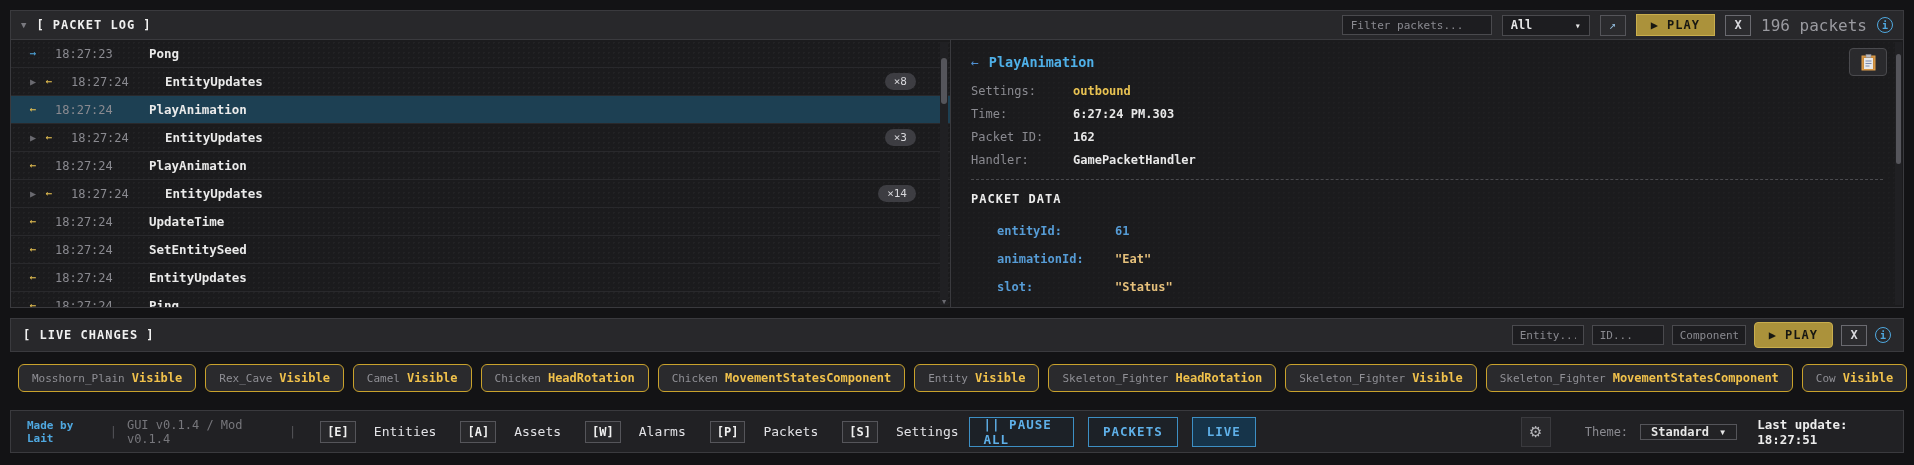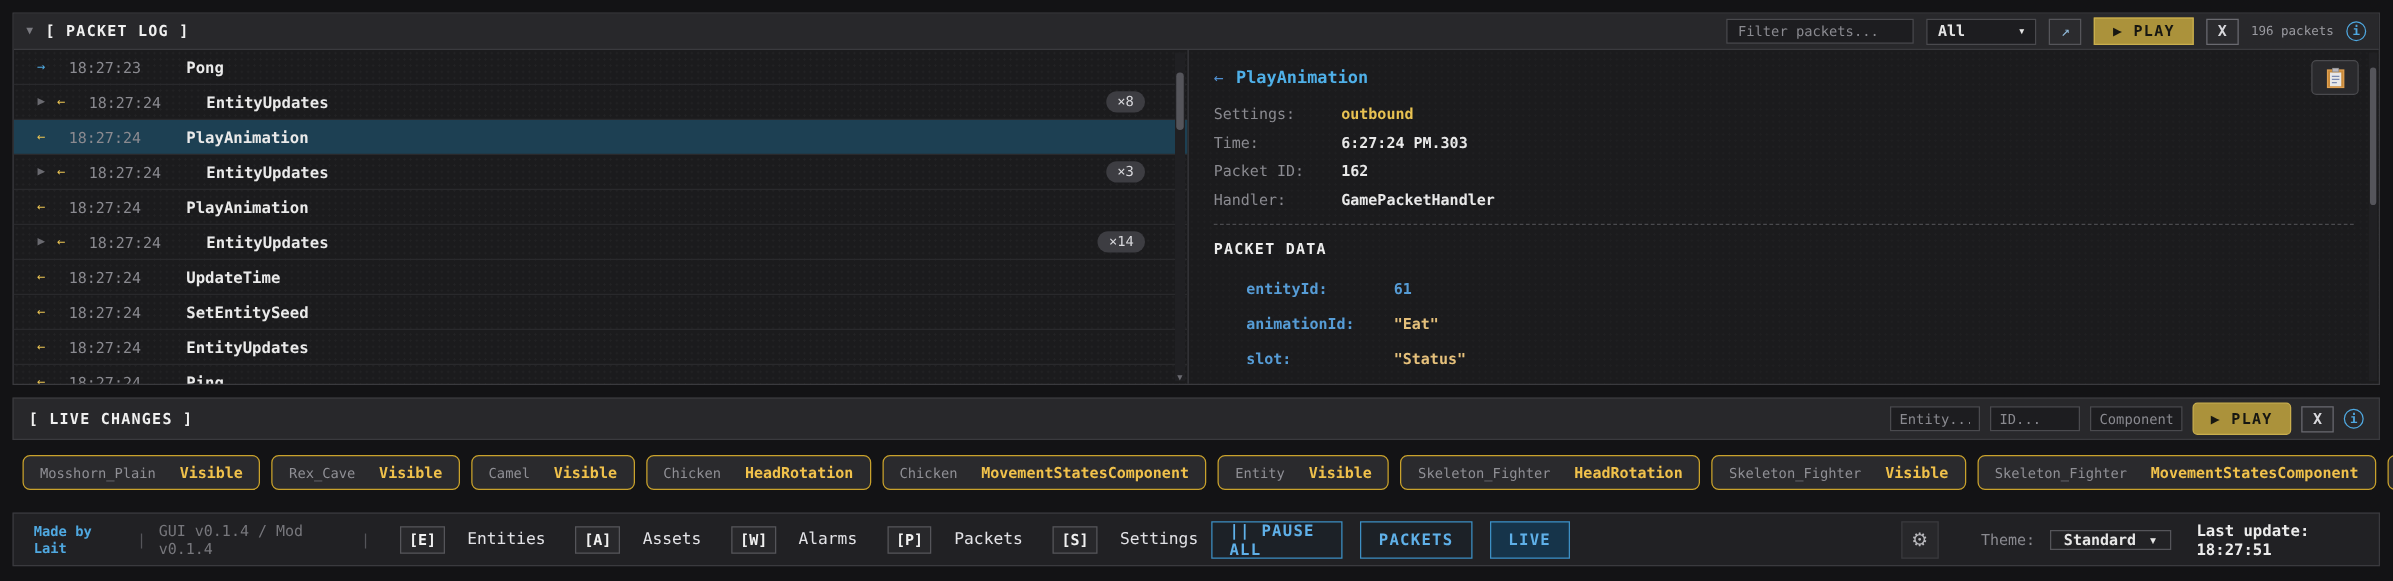--- a/index.html
+++ b/index.html
@@ -14,21 +14,21 @@
   .collapse-tri { color:#7a7a80; font-size:9px; cursor:pointer; }
   .ptitle { font-weight:bold; letter-spacing:1px; color:#f0f0f0; }
   .spacer { flex:1; }
   input.flt { width:150px; height:20px; background:#1d1d20; border:1px solid #4a4a4e; color:#cfcfd4; font:inherit; font-size:11px; padding:0 8px; }
   input::placeholder { color:#8a8a90; }
   .selbox { width:88px; height:21px; background:#1d1d20; border:1px solid #4a4a4e; display:flex; align-items:center; padding:0 8px; gap:6px; cursor:pointer; font-weight:bold; }
   .selbox .chev { margin-left:auto; font-size:10px; color:#e6e6e6; }
   .sqbtn { height:21px; min-width:26px; background:#2b2b2e; border:1px solid #55555a; color:#8fb8d8; display:flex; align-items:center; justify-content:center; cursor:pointer; font-size:12px; padding:0 6px; }
   .playbtn { height:22px; background:#ab923b; border:1px solid #c9ae4d; color:#171712; font-weight:bold; display:flex; align-items:center; justify-content:center; padding:0 14px; cursor:pointer; font-size:12px; letter-spacing:1px; }
   .xbtn { height:21px; width:26px; background:#2b2b2e; border:1px solid #6a6a70; color:#d8d8dc; font-weight:bold; display:flex; align-items:center; justify-content:center; cursor:pointer; }
-  .count { color:#9a9aa0; font-size:10px; }
+  .count { color:#9a9aa0; font-size:16px; }
   .info-ic { width:16px; height:16px; border:1.5px solid var(--blue-accent,#4fa8e0); border-radius:50%; color:var(--blue-accent,#4fa8e0); font-size:10px; font-weight:bold; display:flex; align-items:center; justify-content:center; cursor:pointer; }
 
   .pbody { flex:1; display:flex; min-height:0; }
   .plist { width:940px; flex:0 0 940px; border-right:1px solid #3a3a3e; position:relative; overflow:hidden;
     background-image:radial-gradient(circle, rgba(255,255,255,0.03) 1px, transparent 1px); background-size:5px 5px; }
   .row { height:28px; display:flex; align-items:center; padding:0 14px; border-bottom:1px solid #29292c; cursor:pointer; }
   .row.sel { background:var(--selected-row,#1d4053); }
   .icon { width:16px; text-align:center; font-size:11px; flex:0 0 16px; }
   .icon.in { color:#e8c252; }
   .icon.out { color:#4fa8e0; }
@@ -63,21 +63,21 @@
 
   
   #live-changes { left:10px; top:318px; width:1894px; height:34px; background:var(--panel-header-bg,#28282b); display:flex; align-items:center; padding:0 12px; gap:8px; }
   .lctitle { font-weight:bold; letter-spacing:1px; color:#f0f0f0; }
   input.sm { height:20px; background:#1d1d20; border:1px solid #4a4a4e; color:#cfcfd4; font:inherit; font-size:11px; padding:0 7px; }
   #lc-entity { width:72px; } #lc-id { width:72px; } #lc-comp { width:74px; }
   #lc-play { height:26px; border-radius:4px; }
 
   
   #chips { position:absolute; left:10px; top:362px; width:1894px; height:32px; display:flex; align-items:center; gap:9px; padding:0 8px; }
-  .chip { height:28px; background:#2a2a2d; border:1px solid var(--gold-accent,#c9a22c); border-radius:6px; display:flex; align-items:center; padding:0 13px; gap:19px; cursor:pointer; white-space:nowrap; }
+  .chip { height:28px; background:#2a2a2d; border:1px solid var(--gold-accent,#c9a22c); border-radius:6px; display:flex; align-items:center; padding:0 13px; gap:7px; cursor:pointer; white-space:nowrap; }
   .chip .ent { color:#8f8f95; font-size:11px; }
   .chip .comp { color:#f0c14b; font-weight:bold; font-size:12px; }
 
   
   #status-bar { left:10px; top:410px; width:1894px; height:43px; background:var(--bar-bg,#212124); display:flex; align-items:center; padding:0 16px; gap:10px; }
   .credit { color:var(--blue-accent,#4fa8e0); font-weight:bold; font-size:11px; }
   .sep { color:#55555a; }
   .ver { color:#77777c; font-size:12px; }
   .kbd { background:#28282b; border:1px solid #55555a; color:#f0f0f0; font-weight:bold; padding:3px 6px; margin-left:14px; margin-right:8px; }
   .sclabel { color:#e2e2e6; font-size:13px; }

